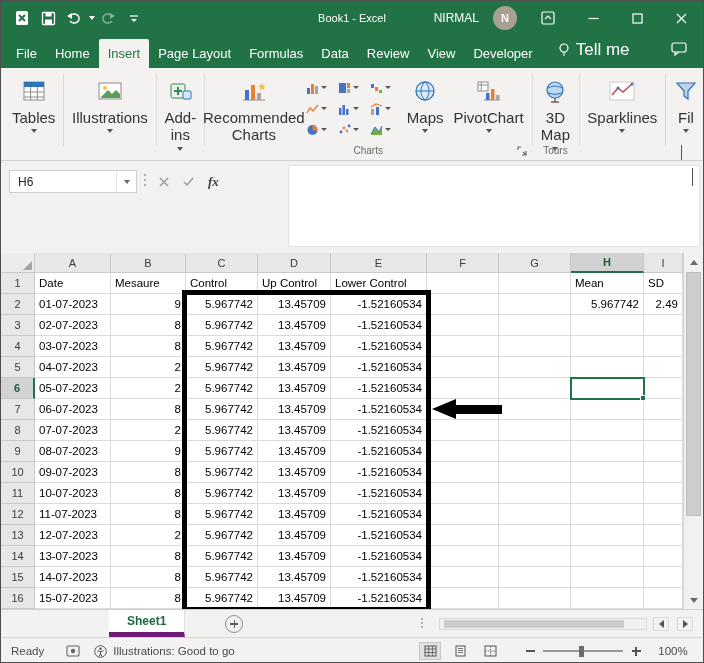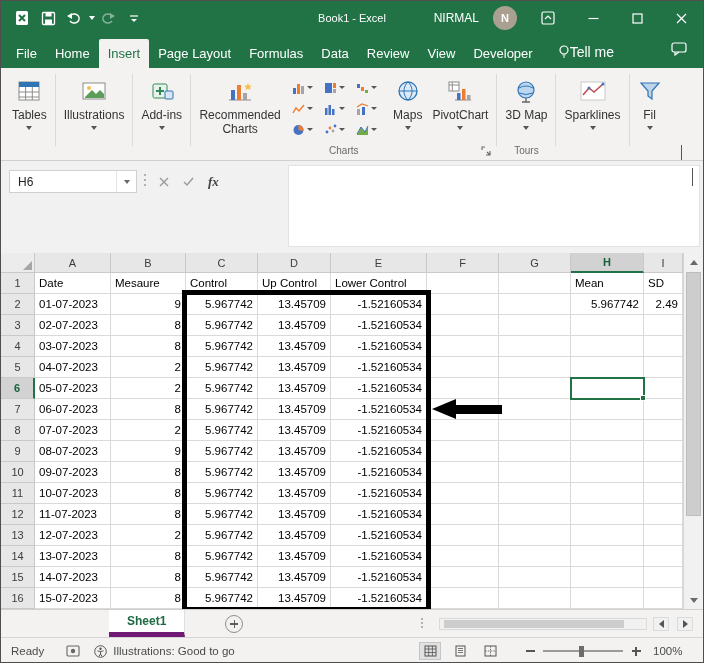--- a/index.html
+++ b/index.html
@@ -12,29 +12,29 @@
 .tb-right{margin-left:auto;display:flex;align-items:center;height:100%;}
 .tb-user{font-size:12px;margin-right:14px;}
 .avatar{width:24px;height:24px;border-radius:50%;background:#a9a091;color:#fff;display:flex;align-items:center;justify-content:center;font-size:11px;font-weight:bold;margin-right:18px;}
 .winbtn{width:44px;height:100%;display:flex;align-items:center;justify-content:center;}
 .caret-down{width:0;height:0;border-left:3.5px solid transparent;border-right:3.5px solid transparent;border-top:4px solid #fff;margin-left:2px;}
 .dim{opacity:.45;}
 
 .menubar{height:33px;background:#217346;display:flex;align-items:flex-end;color:#fff;padding-left:6px;}
 .mtab{padding:7px 9px;font-size:13px;white-space:nowrap;}
 .mtab.active{background:#f3f2f1;color:#217346;border-radius:2px 2px 0 0;}
-.tellme{display:flex;align-items:center;margin-left:16px;padding-bottom:8px;font-size:14px;}
+.tellme{display:flex;align-items:center;gap:6px;margin-left:16px;padding-bottom:8px;font-size:17px;}
 .comment-wrap{margin-left:auto;margin-right:16px;padding-bottom:8px;}
 
 .ribbon{height:93px;background:#f3f2f1;border-bottom:1px solid #d2d0ce;display:flex;padding:3px 0 0 6px;position:relative;overflow:hidden;}
 .group{display:flex;flex-direction:column;}
 .group-content{display:flex;align-items:flex-start;height:74px;}
 .group-label{height:15px;font-size:10px;color:#696969;text-align:center;position:relative;}
 .vsep{width:1px;background:#dcdad8;margin:3px 3px 14px 3px;align-self:stretch;}
-.bigbtn{display:flex;flex-direction:column;align-items:center;justify-content:flex-start;padding:5px 5px 0 5px;font-size:12px;color:#333;text-align:center;line-height:1.15;}
+.bigbtn{display:flex;flex-direction:column;align-items:center;justify-content:flex-start;padding:5px 5px 0 5px;font-size:15px;color:#333;text-align:center;line-height:1.15;}
 .bigbtn .bb-ico{height:30px;display:flex;align-items:center;justify-content:center;margin-bottom:3px;}
 .bb-caret{width:0;height:0;border-left:3.5px solid transparent;border-right:3.5px solid transparent;border-top:4px solid #555;margin-top:3px;}
 .chartgrid{display:grid;grid-template-columns:repeat(3,32px);grid-auto-rows:21px;margin:6px 2px 0 4px;}
 .cg-item{display:flex;align-items:center;gap:2px;padding-left:2px;}
 .cg-caret{width:0;height:0;border-left:3px solid transparent;border-right:3px solid transparent;border-top:3.5px solid #555;}
 .launcher{position:absolute;right:2px;bottom:2px;}
 .ribbon-collapse{position:absolute;right:14px;bottom:6px;width:8px;height:8px;}
 .chev-up{width:7px;height:7px;border-left:1.5px solid #555;border-top:1.5px solid #555;transform:rotate(45deg);margin-top:3px;}
 
 .formula{height:92px;background:#f1f1f1;position:relative;}
@@ -91,21 +91,21 @@
 .views{margin-left:auto;display:flex;gap:8px;align-items:center;}
 .viewbox{width:22px;height:18px;display:flex;align-items:center;justify-content:center;}
 .viewbox.sel{background:#e1e1e1;border:1px solid #c6c6c6;}
 .zoomout,.zoomin{width:18px;height:18px;display:flex;align-items:center;justify-content:center;position:relative;}
 .zoomout::before{content:"";width:9px;height:1.6px;background:#555;}
 .zoomin::before{content:"";position:absolute;width:9px;height:1.6px;background:#555;}
 .zoomin::after{content:"";position:absolute;width:1.6px;height:9px;background:#555;}
 .ztrack{width:80px;height:2px;background:#9a9a9a;position:relative;margin:0 4px;}
 .znotch{position:absolute;left:39px;top:-3px;width:1.5px;height:8px;background:#9a9a9a;}
 .zthumb{position:absolute;left:36px;top:-4.5px;width:5px;height:11px;background:#6c6c6c;}
-.zlabel{width:40px;text-align:left;margin:0 10px 0 8px;}
+.zlabel{width:40px;text-align:center;margin:0 10px 0 8px;}
 </style>
 </head>
 <body>
 
 <div class="titlebar">
   <span class="tb-ico">
     <svg width="18" height="18" viewBox="0 0 18 18">
         <rect x="3" y="2" width="12" height="14" rx="1.5" fill="#ffffff"></rect>
         <path d="M6 6 L12 12 M12 6 L6 12" stroke="#217346" stroke-width="2"></path>
       </svg>

